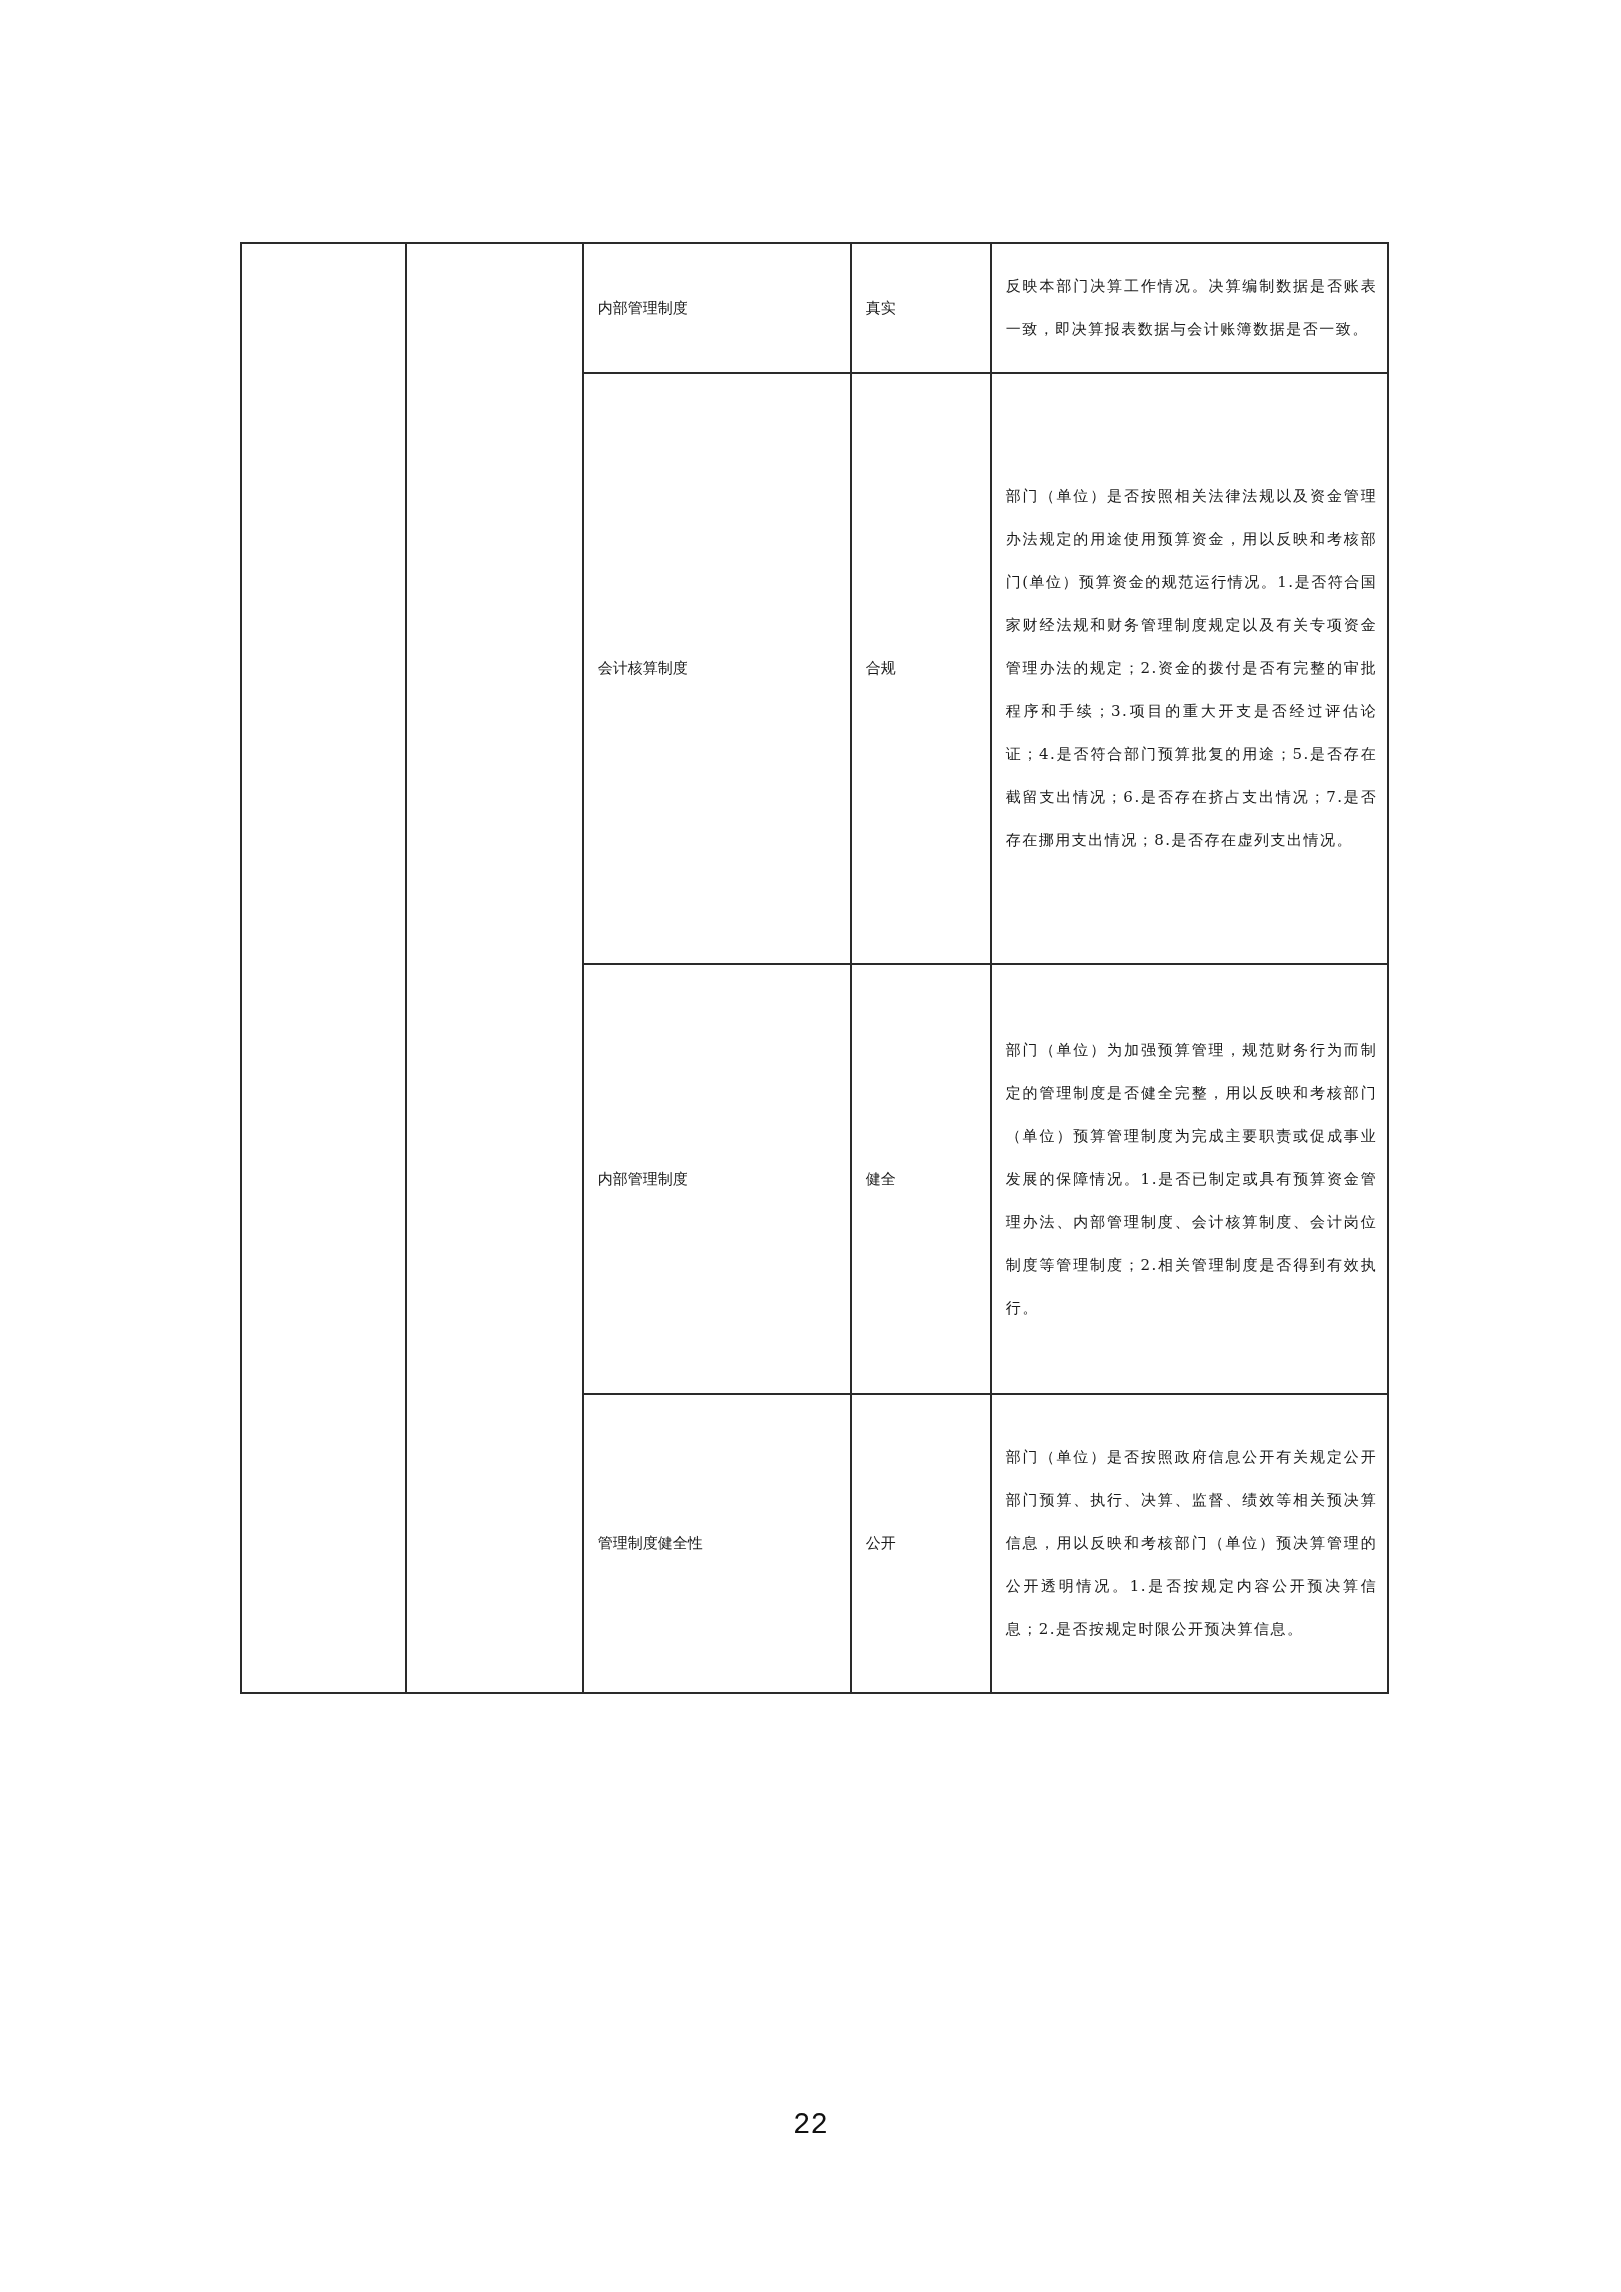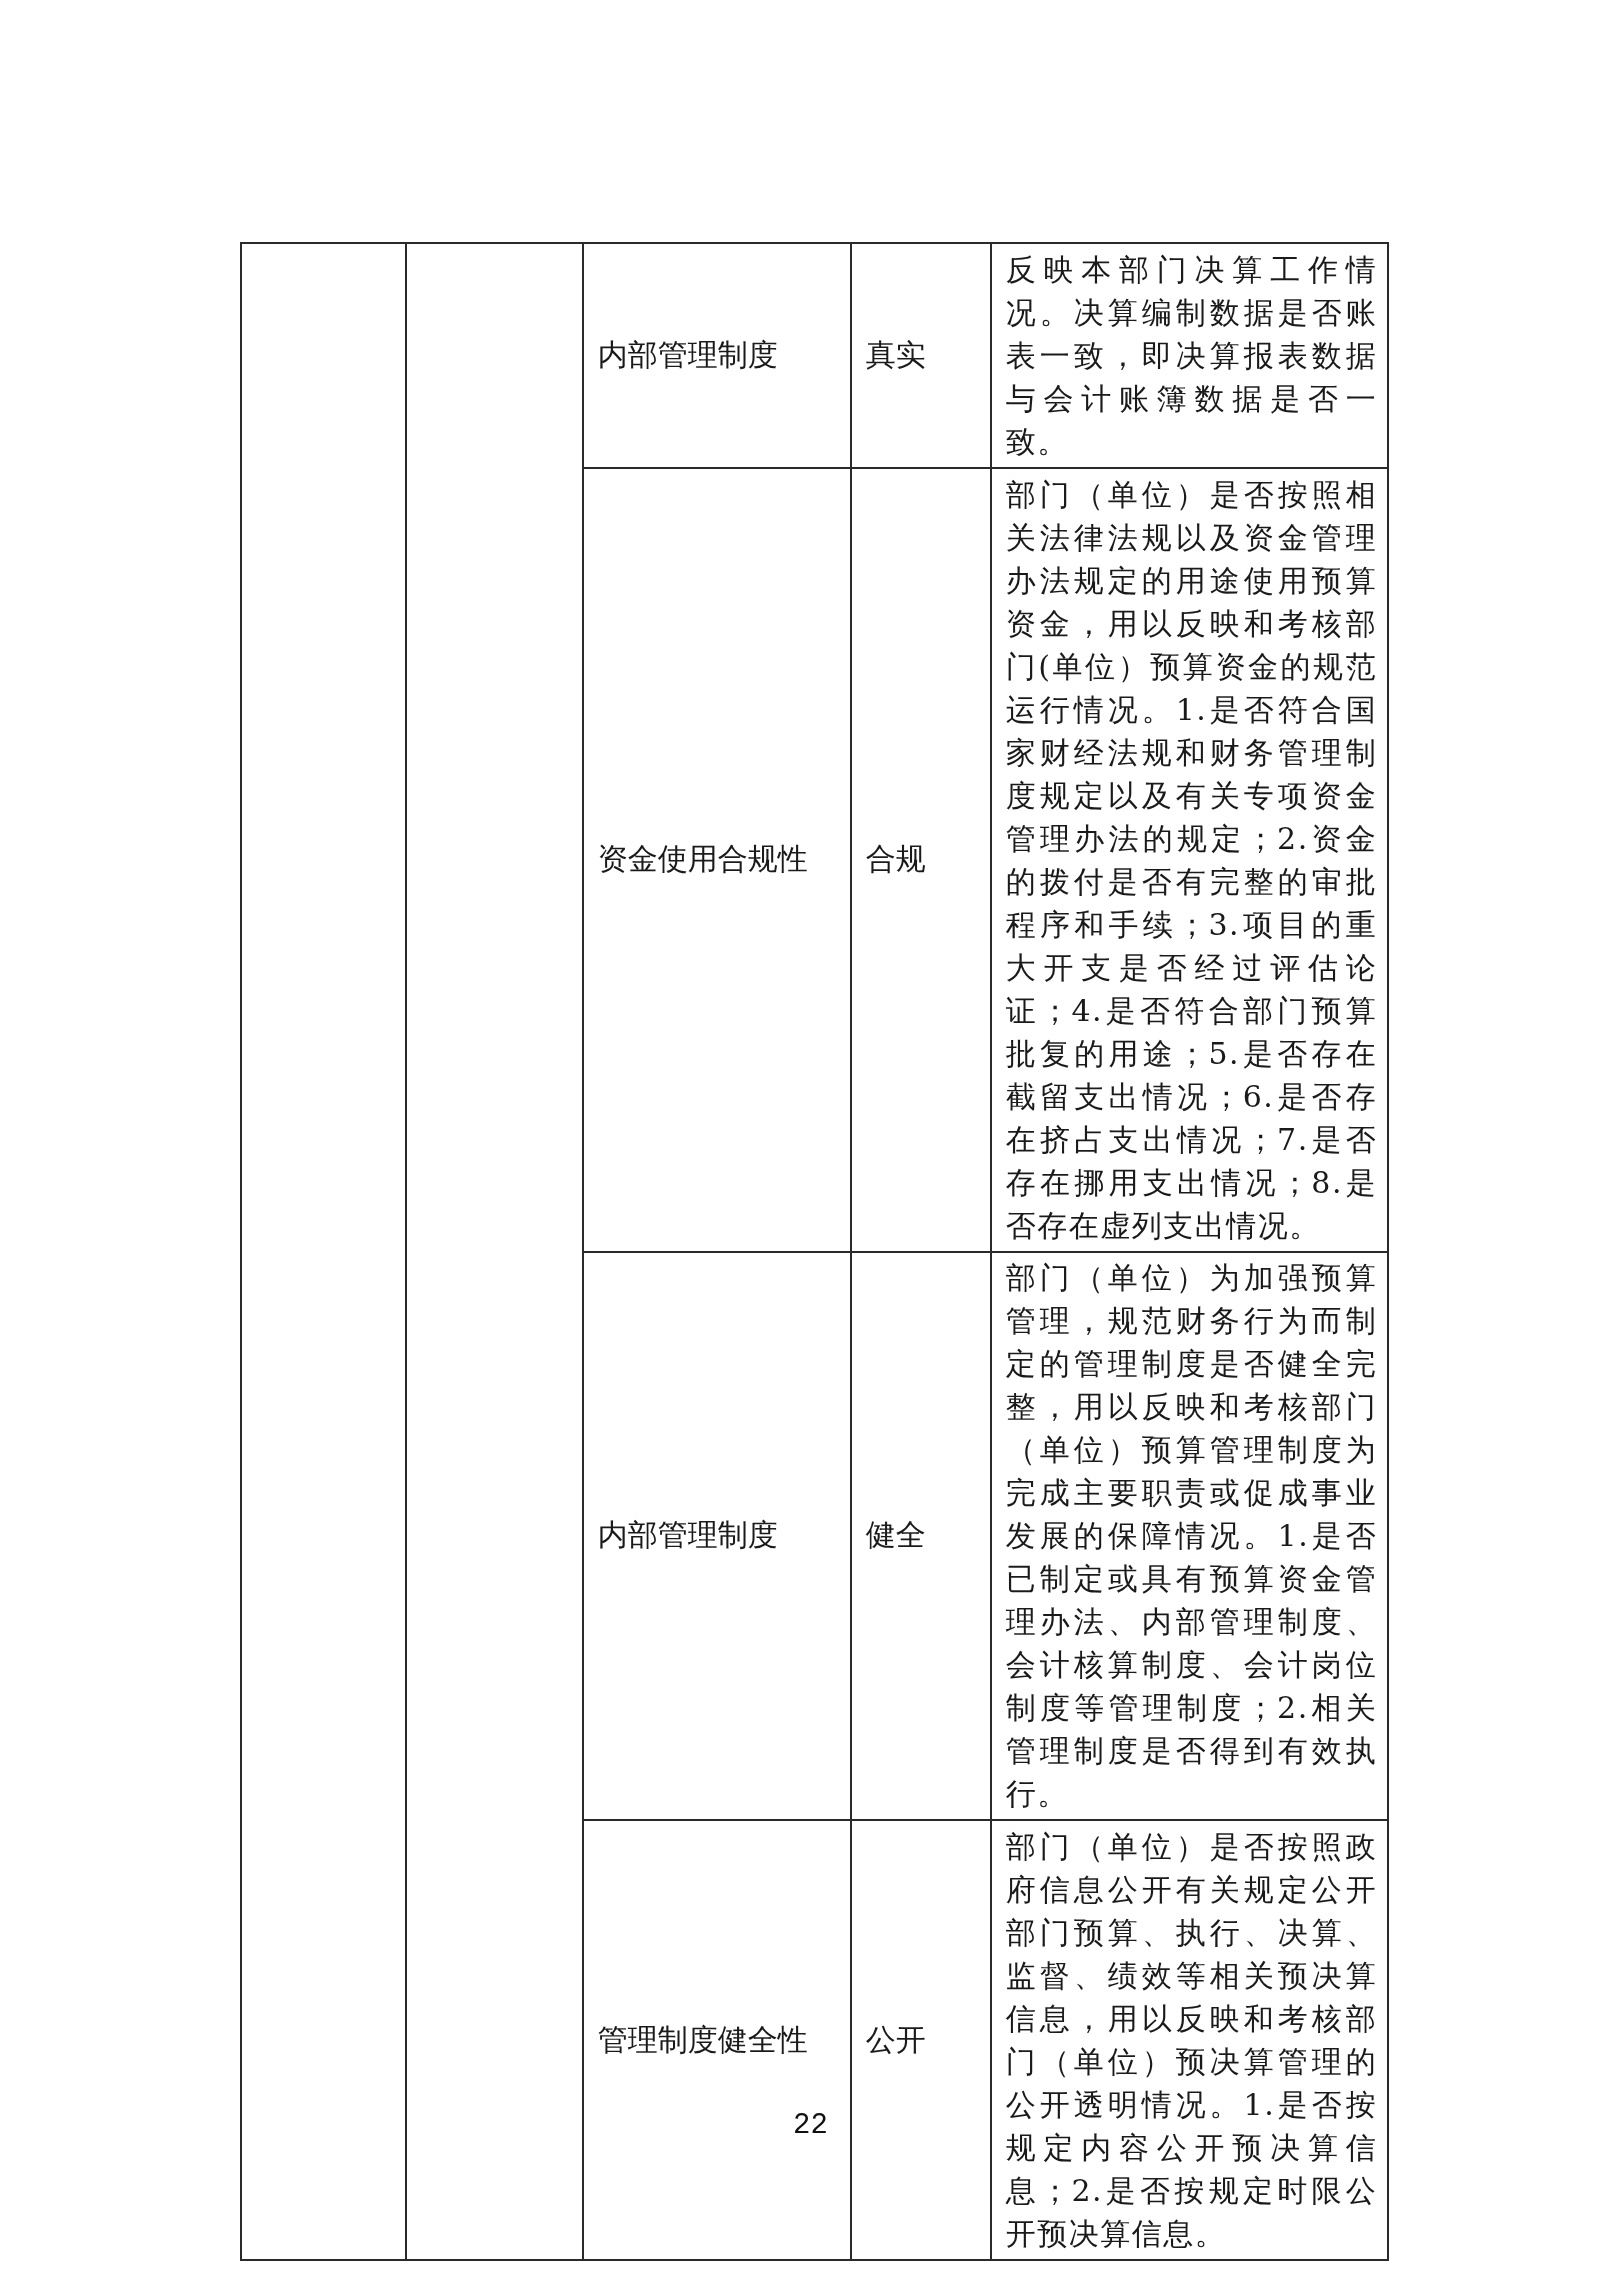--- a/index.html
+++ b/index.html
@@ -13,21 +13,21 @@
     position: absolute;
     left: 240px; top: 242px;
     width: 1147px;
     border-collapse: collapse;
     table-layout: fixed;
   }
   table.indicators td {
     border: 2px solid #2a2a2a;
     padding: 0;
     vertical-align: middle;
-    font-size: 30px;
+    font-size: 15px;
     margin-left: 31px;
   }
   col.c1 { width: 165px; }
   col.c2 { width: 177px; }
   col.c3 { width: 268px; }
   col.c4 { width: 140px; }
   col.c5 { width: 397px; }
   .name-cell, .std-cell { padding-left: 13.7px !important; letter-spacing: 0px; }
   .desc-cell {
     padding: 3.9px 9.8px 3.9px 13.7px !important;
@@ -61,21 +61,21 @@
     </colgroup>
     <tbody>
       <tr class="r1">
         <td rowspan="4"></td>
         <td rowspan="4"></td>
         <td class="name-cell">内部管理制度</td>
         <td class="std-cell">真实</td>
         <td class="desc-cell">反映本部门决算工作情况。决算编制数据是否账表一致，即决算报表数据与会计账簿数据是否一致。</td>
       </tr>
       <tr class="r2">
-        <td class="name-cell">资金使用合规性</td>
+        <td class="name-cell">会计核算制度</td>
         <td class="std-cell">合规</td>
         <td class="desc-cell">部门（单位）是否按照相关法律法规以及资金管理办法规定的用途使用预算资金，用以反映和考核部门(单位）预算资金的规范运行情况。1.是否符合国家财经法规和财务管理制度规定以及有关专项资金管理办法的规定；2.资金的拨付是否有完整的审批程序和手续；3.项目的重大开支是否经过评估论证；4.是否符合部门预算批复的用途；5.是否存在截留支出情况；6.是否存在挤占支出情况；7.是否存在挪用支出情况；8.是否存在虚列支出情况。</td>
       </tr>
       <tr class="r3">
         <td class="name-cell">内部管理制度</td>
         <td class="std-cell">健全</td>
         <td class="desc-cell">部门（单位）为加强预算管理，规范财务行为而制定的管理制度是否健全完整，用以反映和考核部门（单位）预算管理制度为完成主要职责或促成事业发展的保障情况。1.是否已制定或具有预算资金管理办法、内部管理制度、会计核算制度、会计岗位制度等管理制度；2.相关管理制度是否得到有效执行。</td>
       </tr>
       <tr class="r4">
         <td class="name-cell">管理制度健全性</td>

